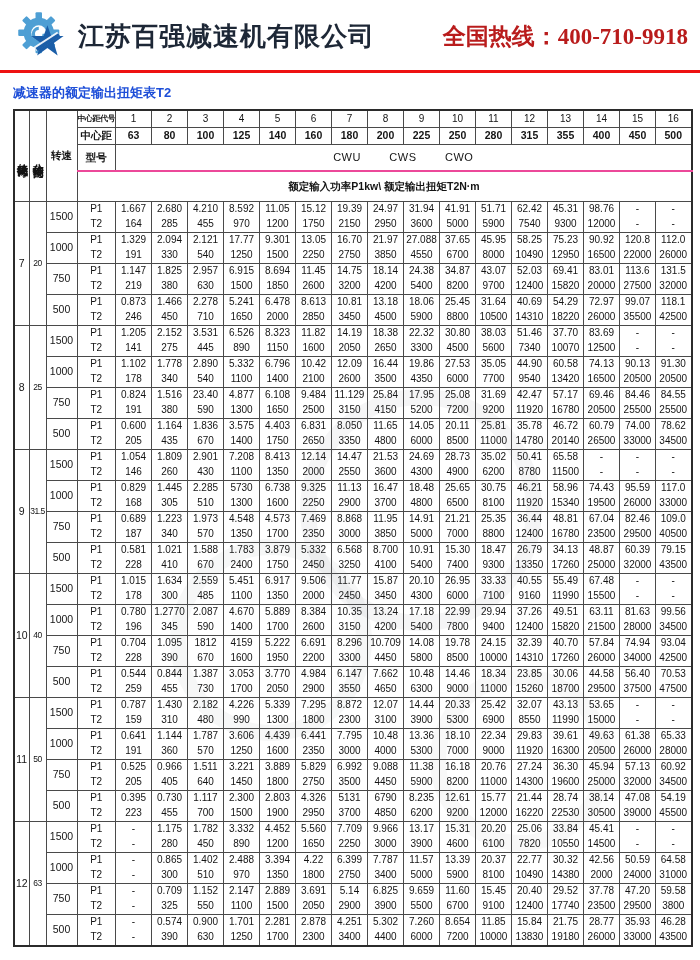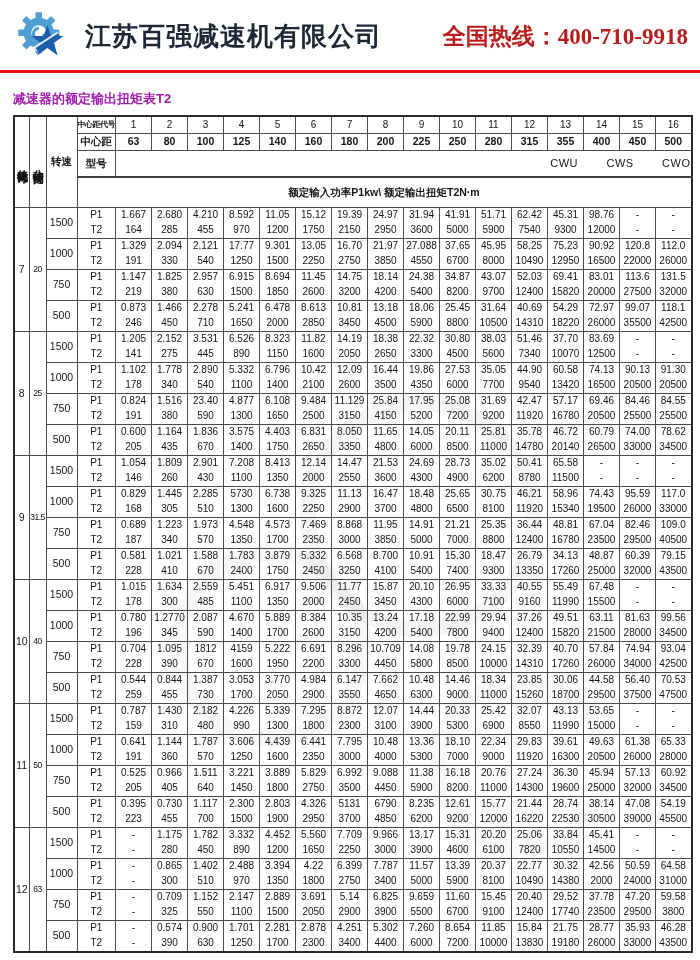--- a/index.html
+++ b/index.html
@@ -2,41 +2,41 @@
 <html><head>
 <meta charset="utf-8">
 <style>
   html,body{margin:0;padding:0;}
   body{
     width:700px;height:960px;background:#ffffff;position:relative;overflow:hidden;
     font-family:"Liberation Sans","DejaVu Sans",sans-serif;color:#141414;
   }
   
   .topbar{display:flex;align-items:center;height:68px;padding:2px 12px 0 14px;}
-  .brand{display:flex;align-items:center;gap:15px;}
+  .brand{display:flex;align-items:center;gap:8px;}
   .logo{width:56px;height:54px;flex:0 0 auto;}
   .company{font-size:26px;font-weight:bold;color:#1d2736;letter-spacing:1px;white-space:nowrap;}
   .hotline{margin-left:auto;font-size:23px;font-weight:bold;color:#b91c1c;
            font-family:"Liberation Serif","DejaVu Serif",serif;white-space:nowrap;}
   .redline{height:3px;background:#ee1111;}
   
-  .pagetitle{font-size:13px;font-weight:bold;color:#a21caf;margin:17px 0 7px 13px;}
+  .pagetitle{font-size:13px;font-weight:bold;color:#1d4ed8;margin:11px 0 7px 13px;}
   
   .table-wrap{position:relative;}
   table{border-collapse:collapse;table-layout:fixed;margin-left:13px;border:2px solid #2b2b2b;}
   td{border:1px solid #4a4a4a;text-align:center;vertical-align:middle;font-size:10px;
      padding:0;height:15px;line-height:1.05;overflow:hidden;white-space:nowrap;}
   tr.h1 td,tr.h2 td{height:16px;}
-  tr.h3 td{height:25px;border-bottom:2px solid #404040;}
+  tr.h3 td{height:25px;border-bottom:2px solid #ec4899;}
   tr.h4 td{height:29px;}
   .vlab{writing-mode:vertical-rl;text-orientation:upright;font-weight:bold;font-size:11px;
         letter-spacing:1px;padding:2px 0;}
   .bold{font-weight:bold;font-size:10.5px;}
   .small8{font-size:8px;letter-spacing:-0.5px;font-weight:bold;}
-  .models{white-space:pre;font-size:11px;letter-spacing:.5px;text-align:right;}
+  .models{white-space:pre;font-size:11px;letter-spacing:.5px;}
   .spec{font-weight:bold;font-size:10.5px;}
   .speed{font-size:10.5px;}
   .gcode{font-size:10.5px;}
   .gratio{font-size:8.5px;letter-spacing:-0.5px;}
   .pl{font-size:10px;text-align:center;}
   
   tr.p1 td{border-bottom-style:none;}
   tr.t2 td{border-top-style:none;}
   tr.p1 td.keep{border-bottom:1px solid #4a4a4a;}
   

